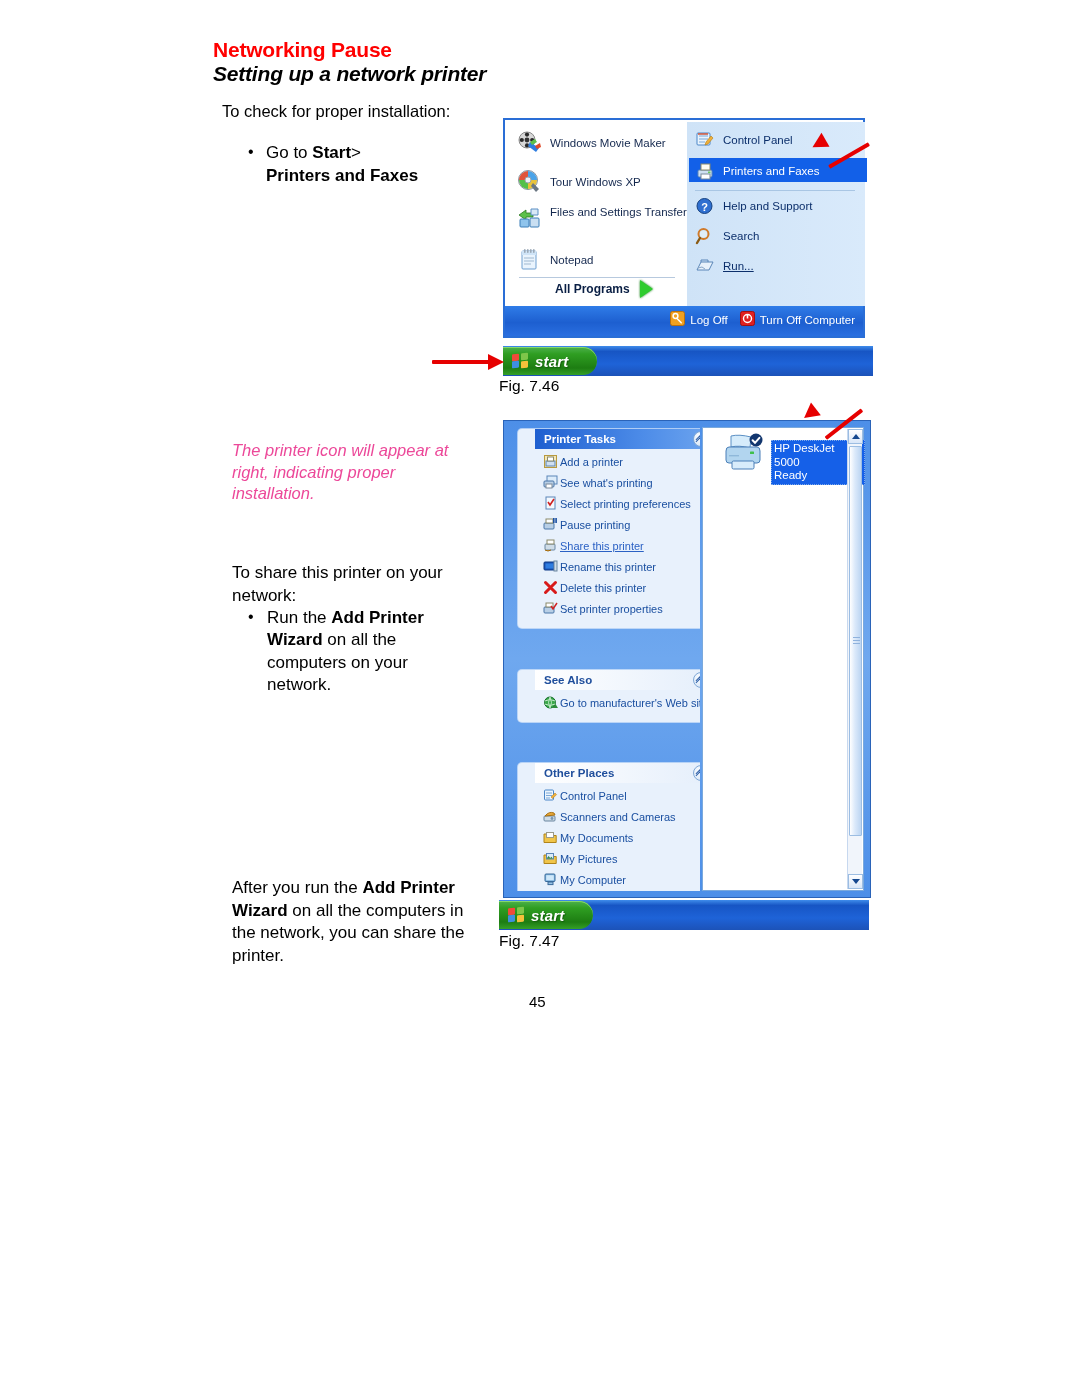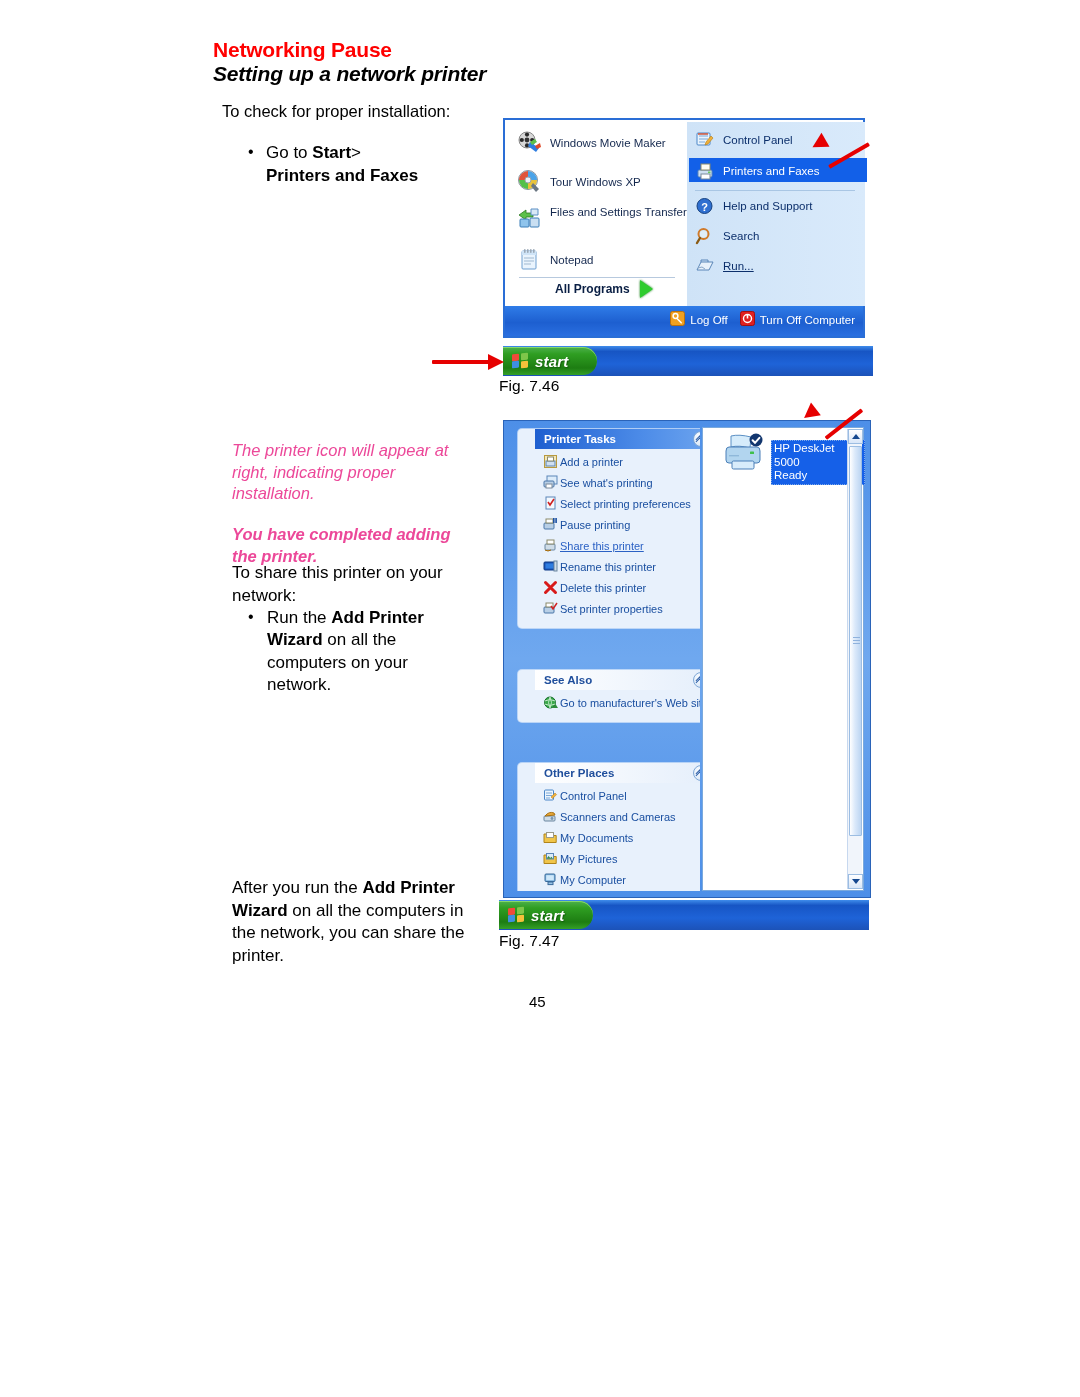--- a/index.html
+++ b/index.html
@@ -257,21 +257,20 @@
 
   <div class="hdr-title">Networking Pause</div>
   <div class="hdr-sub">Setting up a network printer</div>
   <div class="lead">To check for proper installation:</div>
 
   <div class="bullets1">
     <span class="bul"><span>Go to </span><span class="b">Start</span><span>&gt;</span><br><span class="b" style="margin-left:0">Printers and Faxes</span></span>
   </div>
 
   <div class="ital-blk" id="ital1">The printer icon will appear at right, indicating proper installation.</div>
-  <div class="ital-blk" id="ital2">You have completed adding the printer.</div>
 
   <div class="para" id="para-share">To share this printer on your network:</div>
 
   <div class="bullets2">
     <span class="bul"><span>Run the </span><span class="b">Add Printer Wizard</span><span> on all the computers on your network.</span></span>
   </div>
 
   <div class="para" id="para-after"><span>After you run the </span><span class="b">Add Printer Wizard</span><span> on all the computers in the network, you can share the printer.</span></div>
 
   <div class="figcap" id="fig746cap">Fig. 7.46</div>

